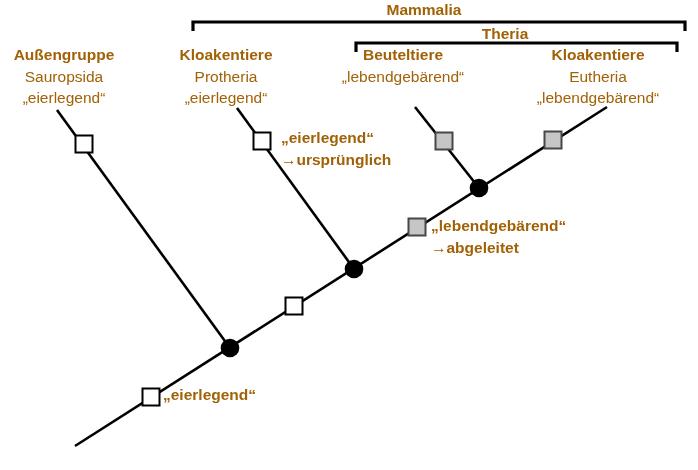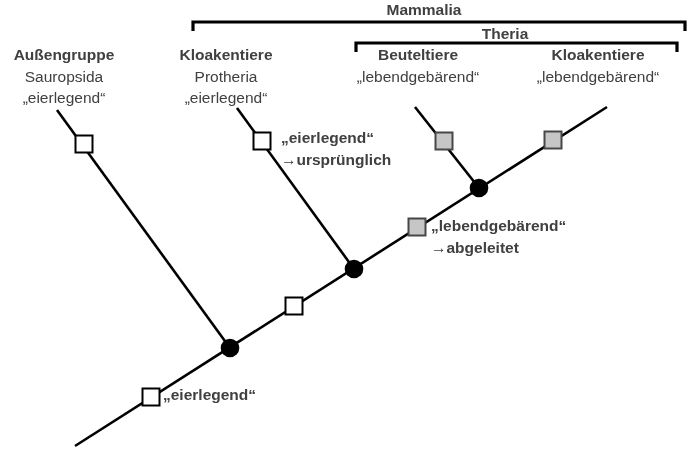--- a/index.html
+++ b/index.html
@@ -1,40 +1,40 @@
 <!DOCTYPE html>
 <html><head>
 <meta charset="utf-8">
 <style>
   html,body{margin:0;padding:0;background:#ffffff;}
   .stage{
     position:relative;
     width:698px;height:470px;
     background:#ffffff;
     font-family:"Liberation Sans",sans-serif;
-    color:#404040;
+    color:#a16207;
     overflow:hidden;
   }
   #tree-svg{position:absolute;left:0;top:0;width:698px;height:470px;}
   .bracket-label{
     position:absolute;
     font-size:15.5px;font-weight:bold;white-space:nowrap;
     transform:translateX(-50%);
   }
   .bl-mammalia{left:424px;top:1px;}
   .bl-theria{left:505px;top:25px;}
   .taxon-col{
     position:absolute;top:44px;width:180px;
     text-align:center;font-size:15.5px;line-height:21.5px;
     transform:translateX(-50%);white-space:nowrap;
   }
   .taxon-col .group{font-weight:bold;}
   .tc-1{left:64px;}
   .tc-2{left:226px;}
-  .tc-3{left:418px;}
+  .tc-3{left:403px;}
   .tc-4{left:598px;}
   .anno{
     position:absolute;font-size:15.5px;font-weight:bold;
     line-height:21.5px;white-space:nowrap;
   }
   .an-1{left:281px;top:127px;}
   .an-2{left:431px;top:215px;}
   .an-3{left:163px;top:384px;}
 </style>
 </head>
@@ -76,20 +76,21 @@
     <div class="trait">„eierlegend“</div>
   </div>
 
   <div class="taxon-col tc-3">
     <div class="group">Beuteltiere</div>
     <div class="trait">„lebendgebärend“</div>
   </div>
 
   <div class="taxon-col tc-4">
     <div class="group">Kloakentiere</div>
+    <div class="taxon">Eutheria</div>
     <div class="trait">„lebendgebärend“</div>
   </div>
 
   <div class="anno an-1">
     <div>„eierlegend“</div>
     <div>→ursprünglich</div>
   </div>
 
   <div class="anno an-2">
     <div>„lebendgebärend“</div>

